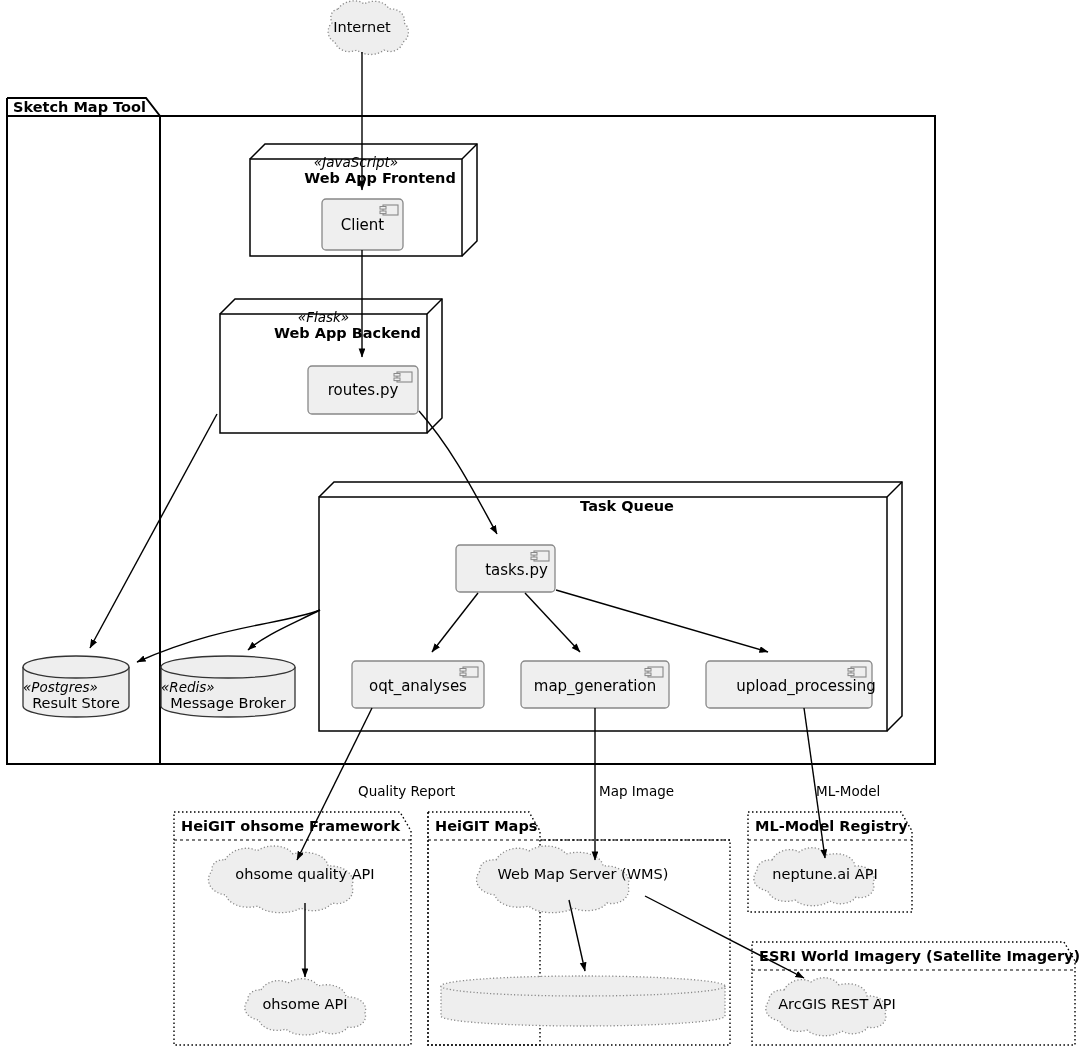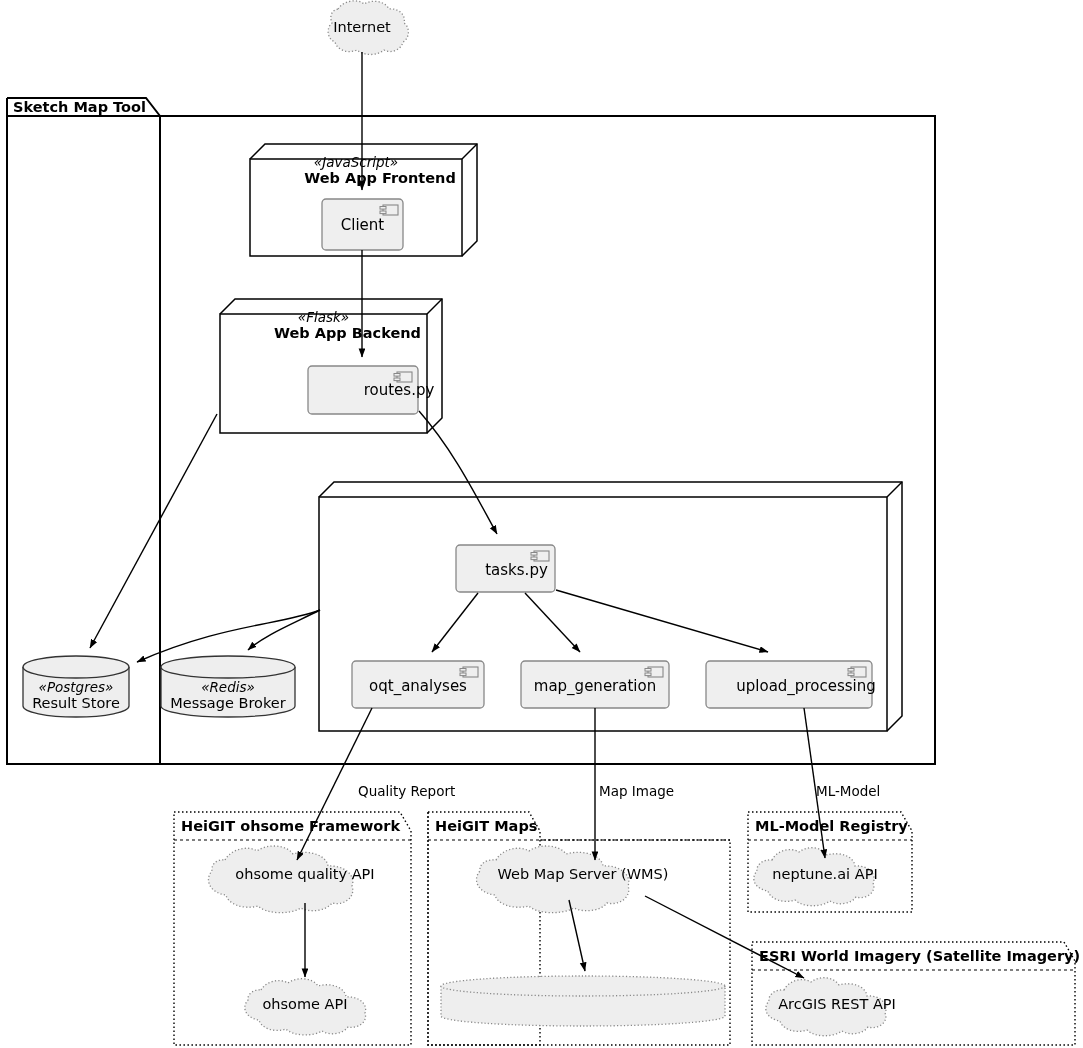--- a/index.html
+++ b/index.html
@@ -42,21 +42,21 @@
     font-size: 14.5px;
     text-align: center;
     padding-left: 48px;
   }
   .comp-label {
     font-size: 15px;
   }
   .db-stereo {
     font-style: italic;
     font-size: 13.5px;
-    text-align: center;
+    text-align: left;
   }
   .db-title {
     font-size: 14.5px;
     text-align: center;
   }
   .pkg-title {
     font-weight: bold;
     font-size: 14.5px;
   }
   .cloud-label {
@@ -267,23 +267,24 @@
   <div class="center-block" style="left:250px; top:154px; width:212px;">
     <div class="node-stereo">«JavaScript»</div>
     <div class="node-title">Web App Frontend</div>
   </div>
   <div class="lbl comp-label" style="left:322px; top:216px; width:81px; text-align:center;">Client</div>
 
   <div class="center-block" style="left:220px; top:309px; width:207px;">
     <div class="node-stereo">«Flask»</div>
     <div class="node-title">Web App Backend</div>
   </div>
-  <div class="lbl comp-label" style="left:308px; top:381px; width:110px; text-align:center;padding-left:36px;">routes.py</div>
+  <div class="lbl comp-label" style="left:308px; top:381px; width:110px; text-align:center;">routes.py</div>
 
   <div class="center-block" style="left:319px; top:498px; width:568px;">
+    <div class="node-title">Task Queue</div>
   </div>
   <div class="lbl comp-label" style="left:456px; top:561px; width:121px; text-align:center;">tasks.py</div>
   <div class="lbl comp-label" style="left:352px; top:677px; width:132px; text-align:center;">oqt_analyses</div>
   <div class="lbl comp-label" style="left:521px; top:677px; width:148px; text-align:center;">map_generation</div>
   <div class="lbl comp-label" style="left:706px; top:677px; width:200px; text-align:center;">upload_processing</div>
 
   <div class="center-block" style="left:23px; top:679px; width:106px;">
     <div class="db-stereo">«Postgres»</div>
     <div class="db-title">Result Store</div>
   </div>

